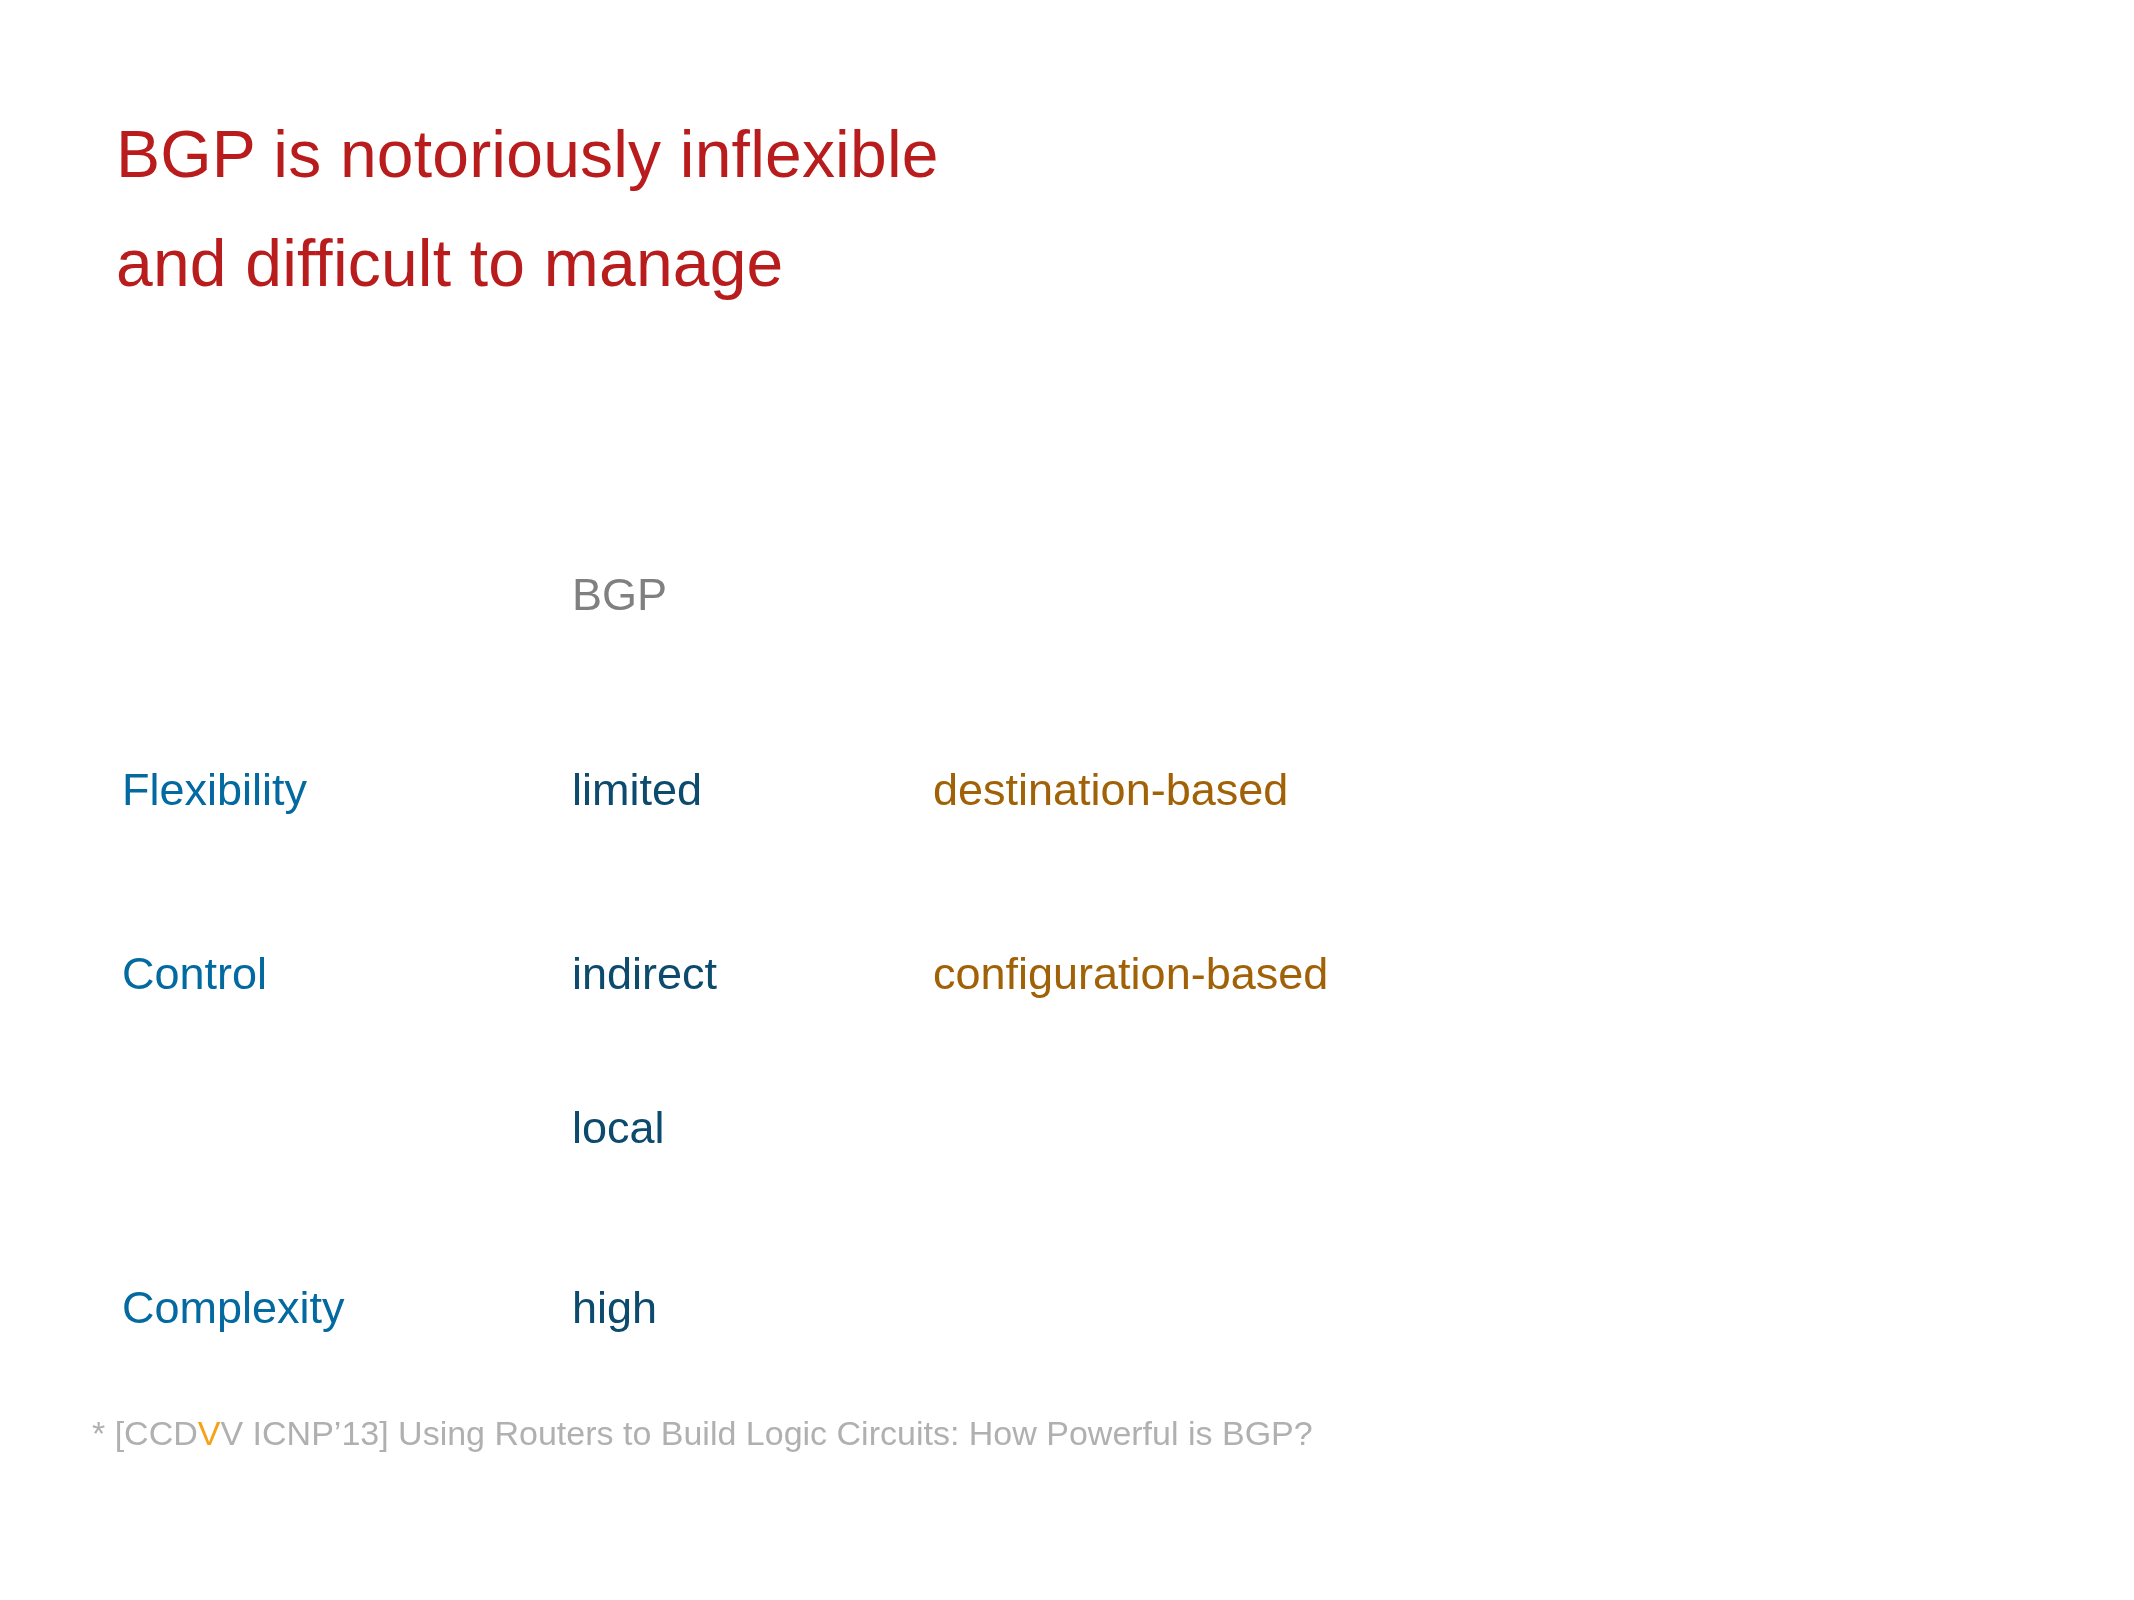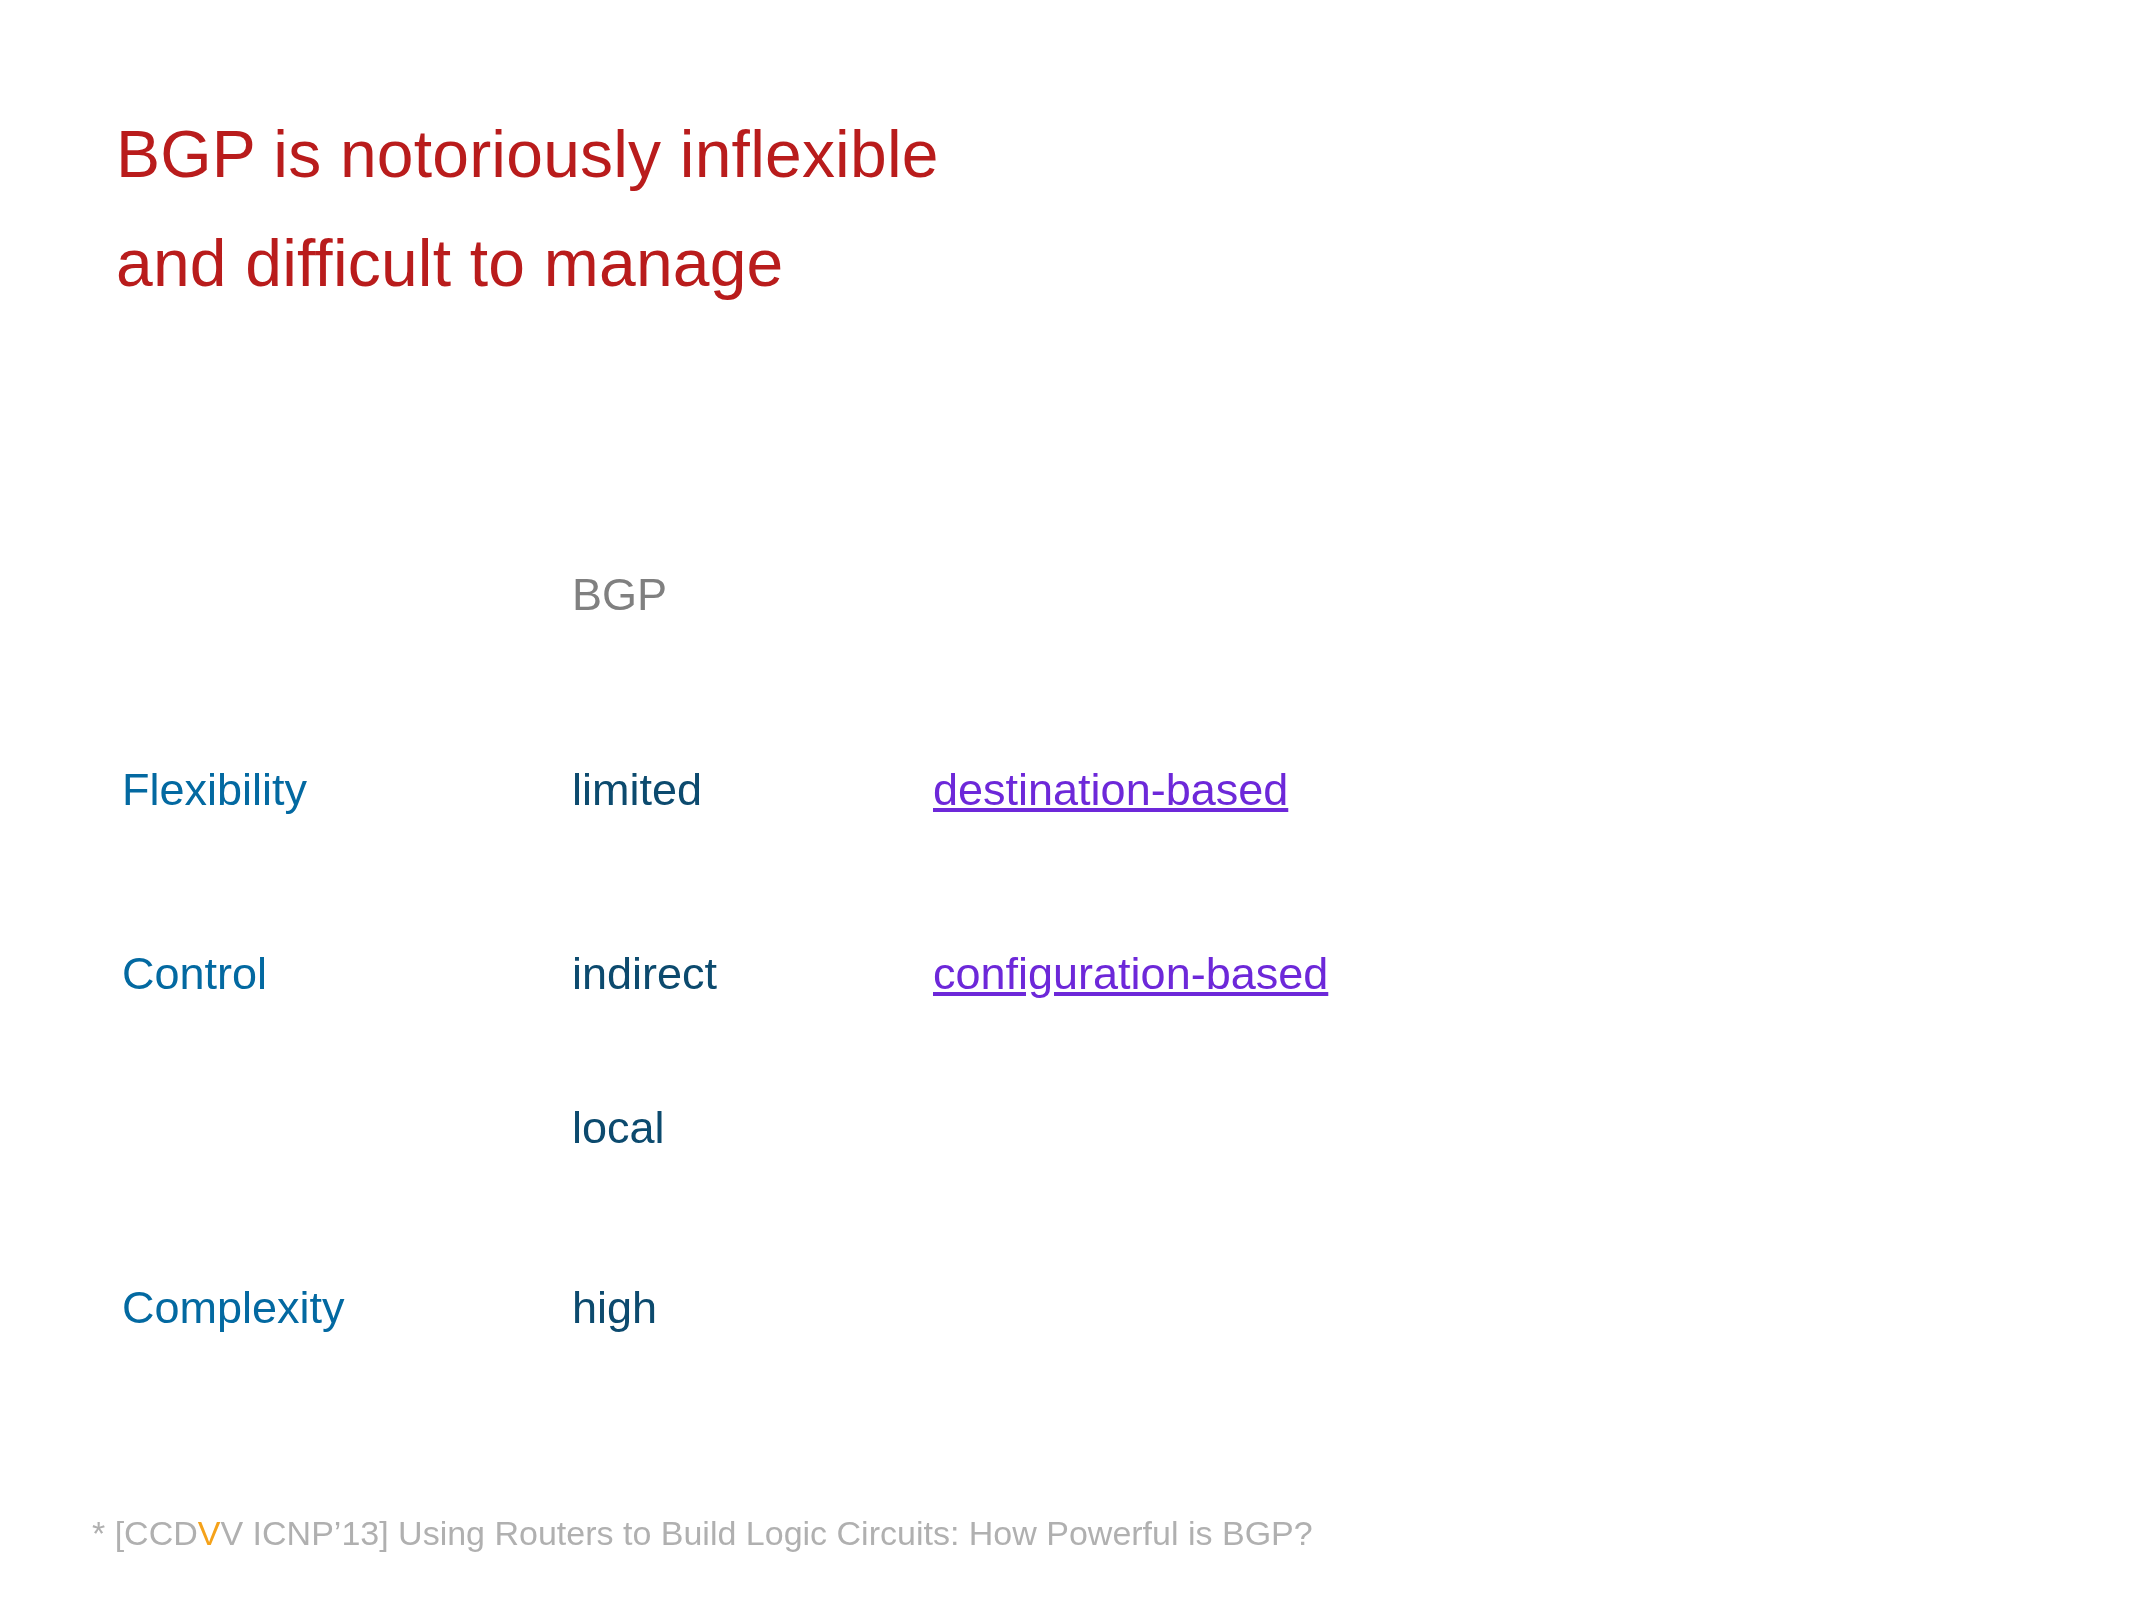--- a/index.html
+++ b/index.html
@@ -57,36 +57,36 @@
     position: absolute;
     top: 0;
     white-space: nowrap;
     font-size: 45px;
     line-height: 60px;
     font-weight: 400;
   }
 
   .col-label  { left: 122px; color: #0369a1; }
   .col-value  { left: 572px; color: #0c4a6e; }
-  .col-desc   { left: 933px; color: #6d28d9; text-decoration: underline; }
+  .col-desc   { left: 933px; color: #a16207; }
 
   .header-row .col-value { color: #808080; }
 
   
   .row-header     { top: 565px; }
   .row-flex       { top: 760px; }
   .row-control    { top: 944px; }
   .row-local      { top: 1098px; }
   .row-complexity { top: 1278px; }
 
   
   .footnote {
     position: absolute;
     left: 92px;
-    top: 1510px;
+    top: 1410px;
     font-size: 34px;
     line-height: 46px;
     color: #b0b0b0;
     white-space: nowrap;
     font-weight: 400;
   }
   .footnote .hl {
     color: #f5a21a;
   }
 </style>

